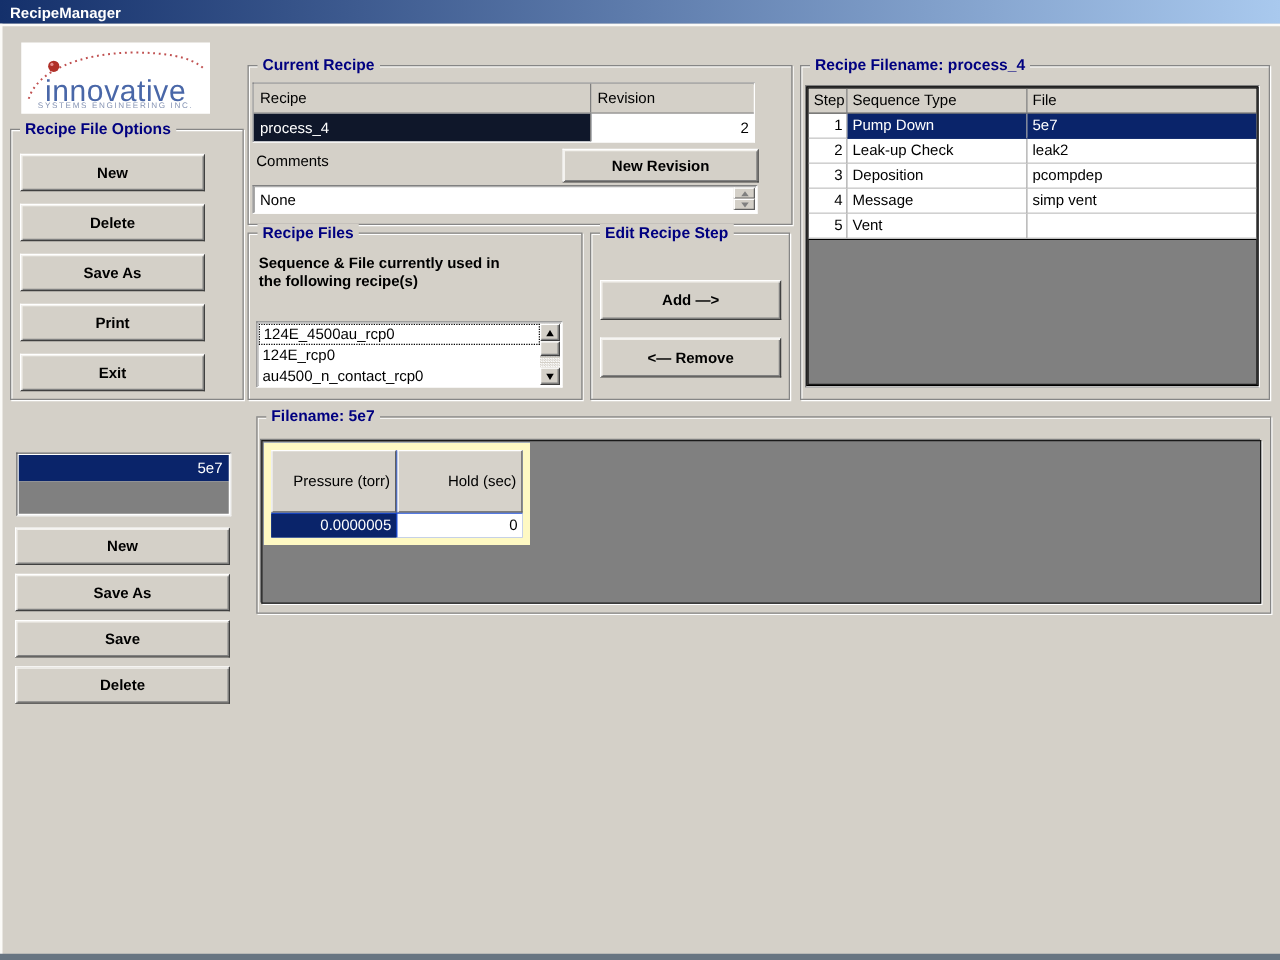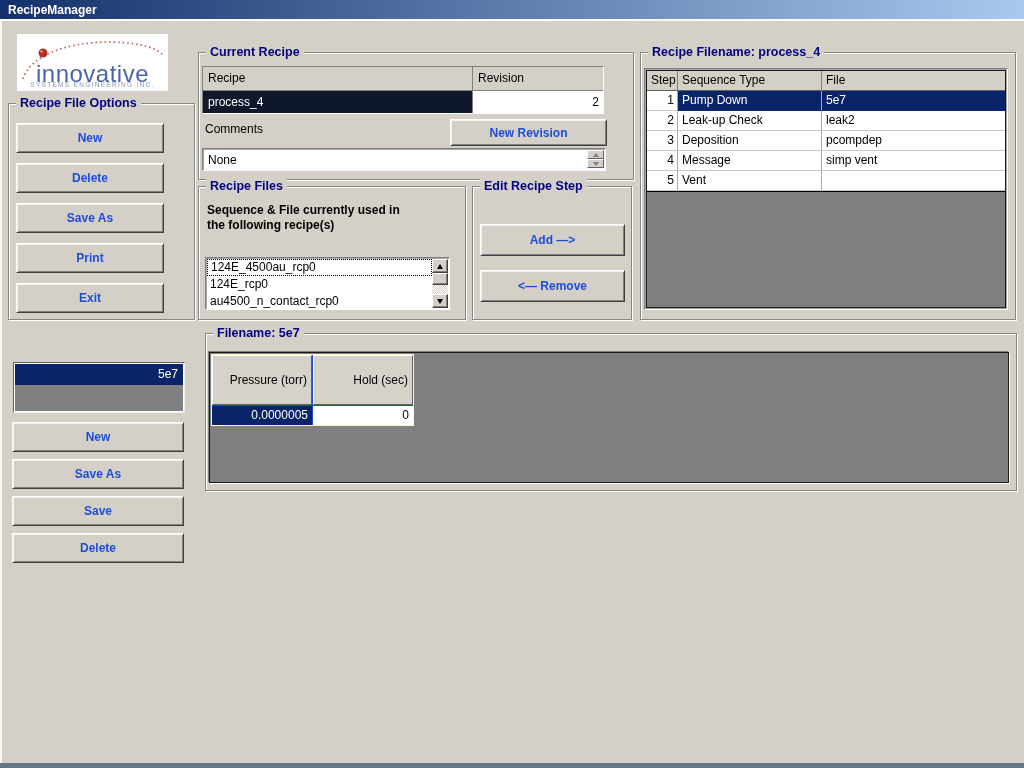--- a/index.html
+++ b/index.html
@@ -18,21 +18,21 @@
 
   
   .gbx { position:absolute; border:1px solid #868686; box-shadow:inset 1px 1px 0 #ffffff, 1px 1px 0 #ffffff; }
   .gbx > .lbl { position:absolute; top:-8px; left:7px; background:#d4d0c8; padding:0 4px;
     color:#000080; font-weight:bold; font-size:12.5px; white-space:nowrap; }
 
   
   .btn { position:absolute; background:#d4d0c8; border:1px solid;
     border-color:#ffffff #404040 #404040 #ffffff;
     box-shadow:inset 1px 1px 0 #f4f2ee, inset -1px -1px 0 #808080;
-    font-weight:bold; font-size:12px; color:#1d4ed8; text-align:center;
+    font-weight:bold; font-size:12px; color:#000000; text-align:center;
     display:flex; align-items:center; justify-content:center; cursor:default;
     font-family:"Liberation Sans", sans-serif; }
 
   
   .sunken { border:1px solid; border-color:#808080 #ffffff #ffffff #808080;
     box-shadow:inset 1px 1px 0 #a8a8a8; background:#fff; }
 
   
   .logo { position:absolute; left:17px; top:34px; width:151px; height:57px; background:#fff; overflow:hidden; }
   .logo svg { position:absolute; left:0; top:0; }
@@ -72,21 +72,21 @@
   .sb-btn { position:absolute; left:0; width:16px; height:14px; background:#d4d0c8;
     border:1px solid; border-color:#fff #404040 #404040 #fff; box-shadow:inset -1px -1px 0 #808080;
     display:flex; align-items:center; justify-content:center; }
   .sb-thumb { position:absolute; left:0; top:14px; width:16px; height:12px; background:#d4d0c8;
     border:1px solid; border-color:#fff #404040 #404040 #fff; box-shadow:inset -1px -1px 0 #808080; }
   .tri-up { width:0; height:0; border-left:3px solid transparent; border-right:3px solid transparent; border-bottom:5px solid #000; }
   .tri-dn { width:0; height:0; border-left:3px solid transparent; border-right:3px solid transparent; border-top:5px solid #000; }
 
   
   .steps-wrap { position:absolute; left:644px; top:68px; width:364px; height:242px;
-    border:1px solid; border-color:#808080 #ffffff #ffffff #808080; background:#a3a3a3; }
+    border:1px solid; border-color:#808080 #ffffff #ffffff #808080; background:#000000; }
   .steps-inner { position:absolute; left:1px; top:1px; right:1px; bottom:1px; border:1px solid #1a1a1a; background:#808080; }
   .st-row { display:flex; height:20px; background:#fff; }
   .st-row .c { line-height:19px; padding-left:4px; border-right:1px solid #a8a8a8; border-bottom:1px solid #c8c8c8; white-space:nowrap; overflow:hidden; }
   .st-head { background:#d4d0c8; }
   .st-head .c { border-right:1px solid #808080; border-bottom:1px solid #606060; }
   .c-step { width:31px; text-align:right; padding-right:3px; }
   .st-head .c-step { text-align:left; padding-left:4px; }
   .c-type { width:144px; }
   .c-file { flex:1; border-right:none !important; }
   .st-row .hl { background:#0a246a; color:#fff; border-bottom-color:#0a246a; }
@@ -94,21 +94,21 @@
 
   
   .fo-list { position:absolute; left:13px; top:362px; width:172px; height:51px;
     border:1px solid; border-color:#606060 #f0f0f0 #f0f0f0 #606060; background:#fff; padding:1px; }
   .fo-row1 { height:21px; background:#0a246a; color:#fff; text-align:right; line-height:21px; padding-right:5px; }
   .fo-row2 { height:26px; background:#808080; }
 
   
   .fd-gray { position:absolute; left:209px; top:352px; width:800px; height:131px;
     background:#808080; border:1px solid #1a1a1a; box-shadow:1px 1px 0 #ffffff, -1px -1px 0 #808080; }
-  .fd-table { position:absolute; left:1px; top:1px; border:1px solid #fef9c3; background:#1d4ed8; }
+  .fd-table { position:absolute; left:1px; top:1px; border:6px solid #fef9c3; background:#1d4ed8; }
   .fd-hrow { display:flex; gap:1px; margin-bottom:1px; }
   .fd-hcell { height:50px; background:#d6d2ca; border:1px solid; border-color:#fff #606060 #606060 #fff;
     display:flex; align-items:center; justify-content:flex-end; padding-right:4px; }
   .fd-drow { display:flex; gap:1px; }
   .fd-dcell { height:19px; line-height:19px; text-align:right; padding-right:4px; background:#fff; }
   .fd-c1 { width:100px; }
   .fd-c2 { width:100px; }
   .fd-sel { background:#0a246a; color:#fff; }
 </style>
 </head>

